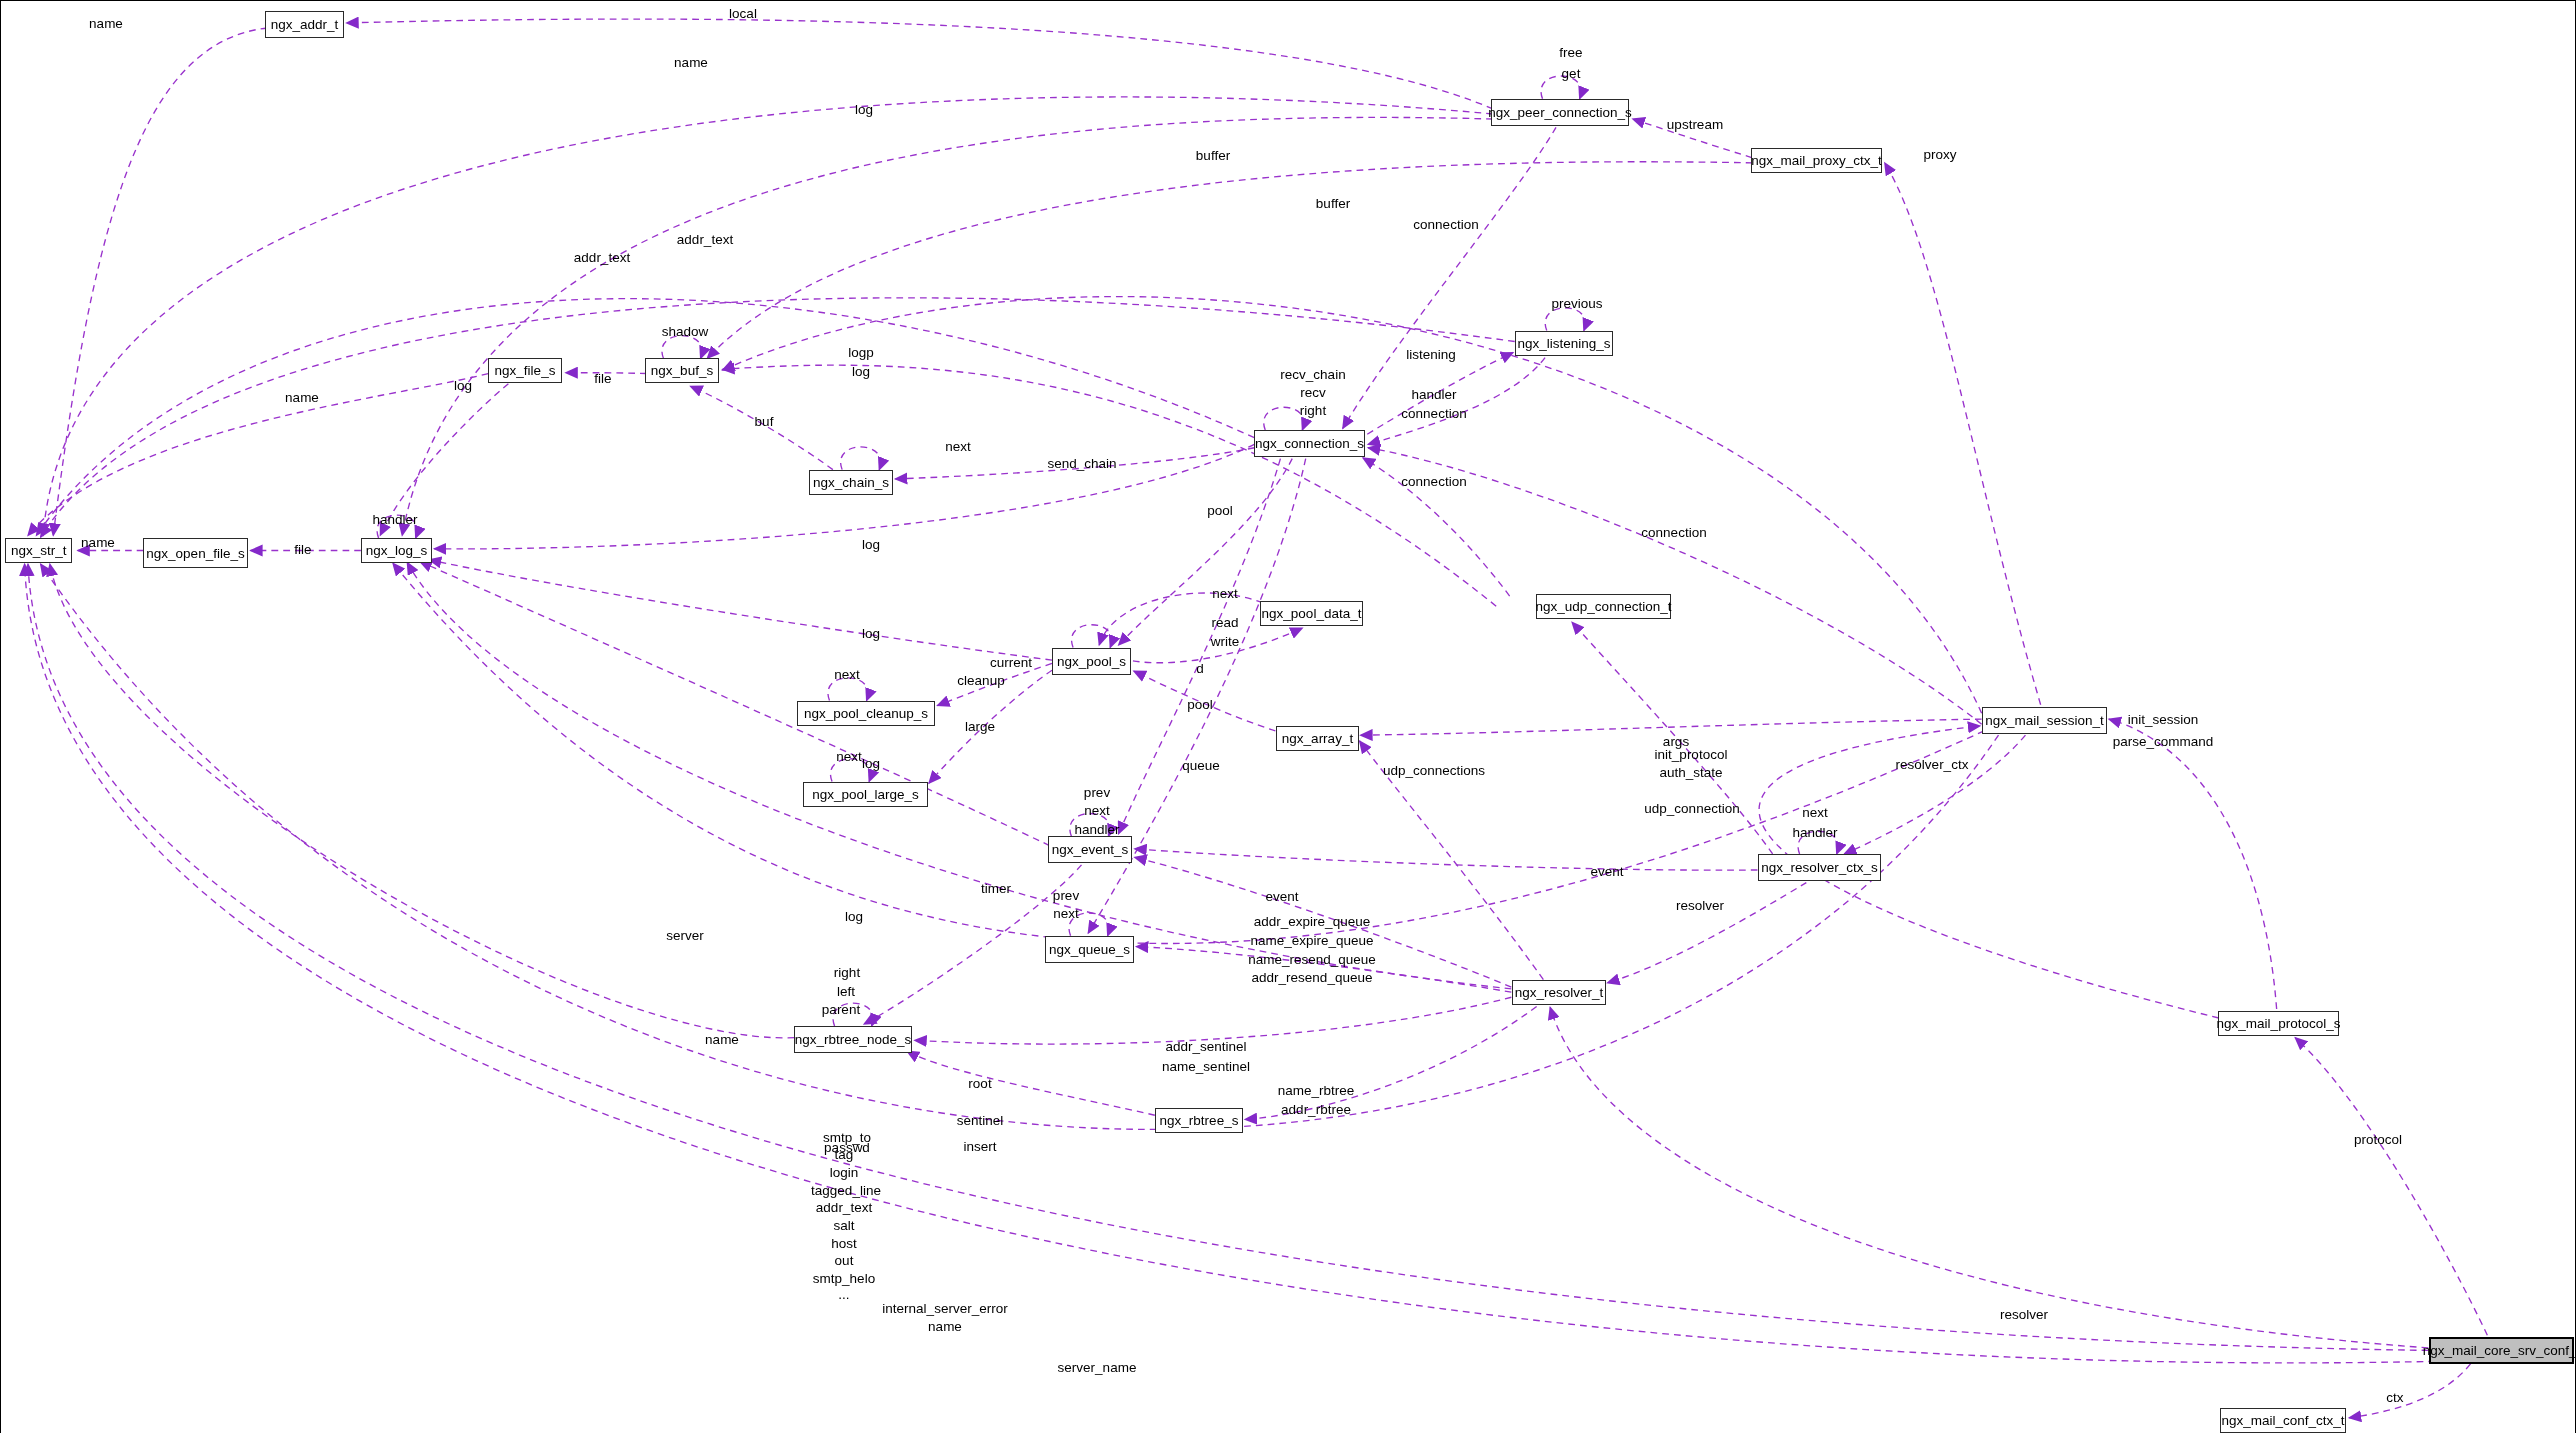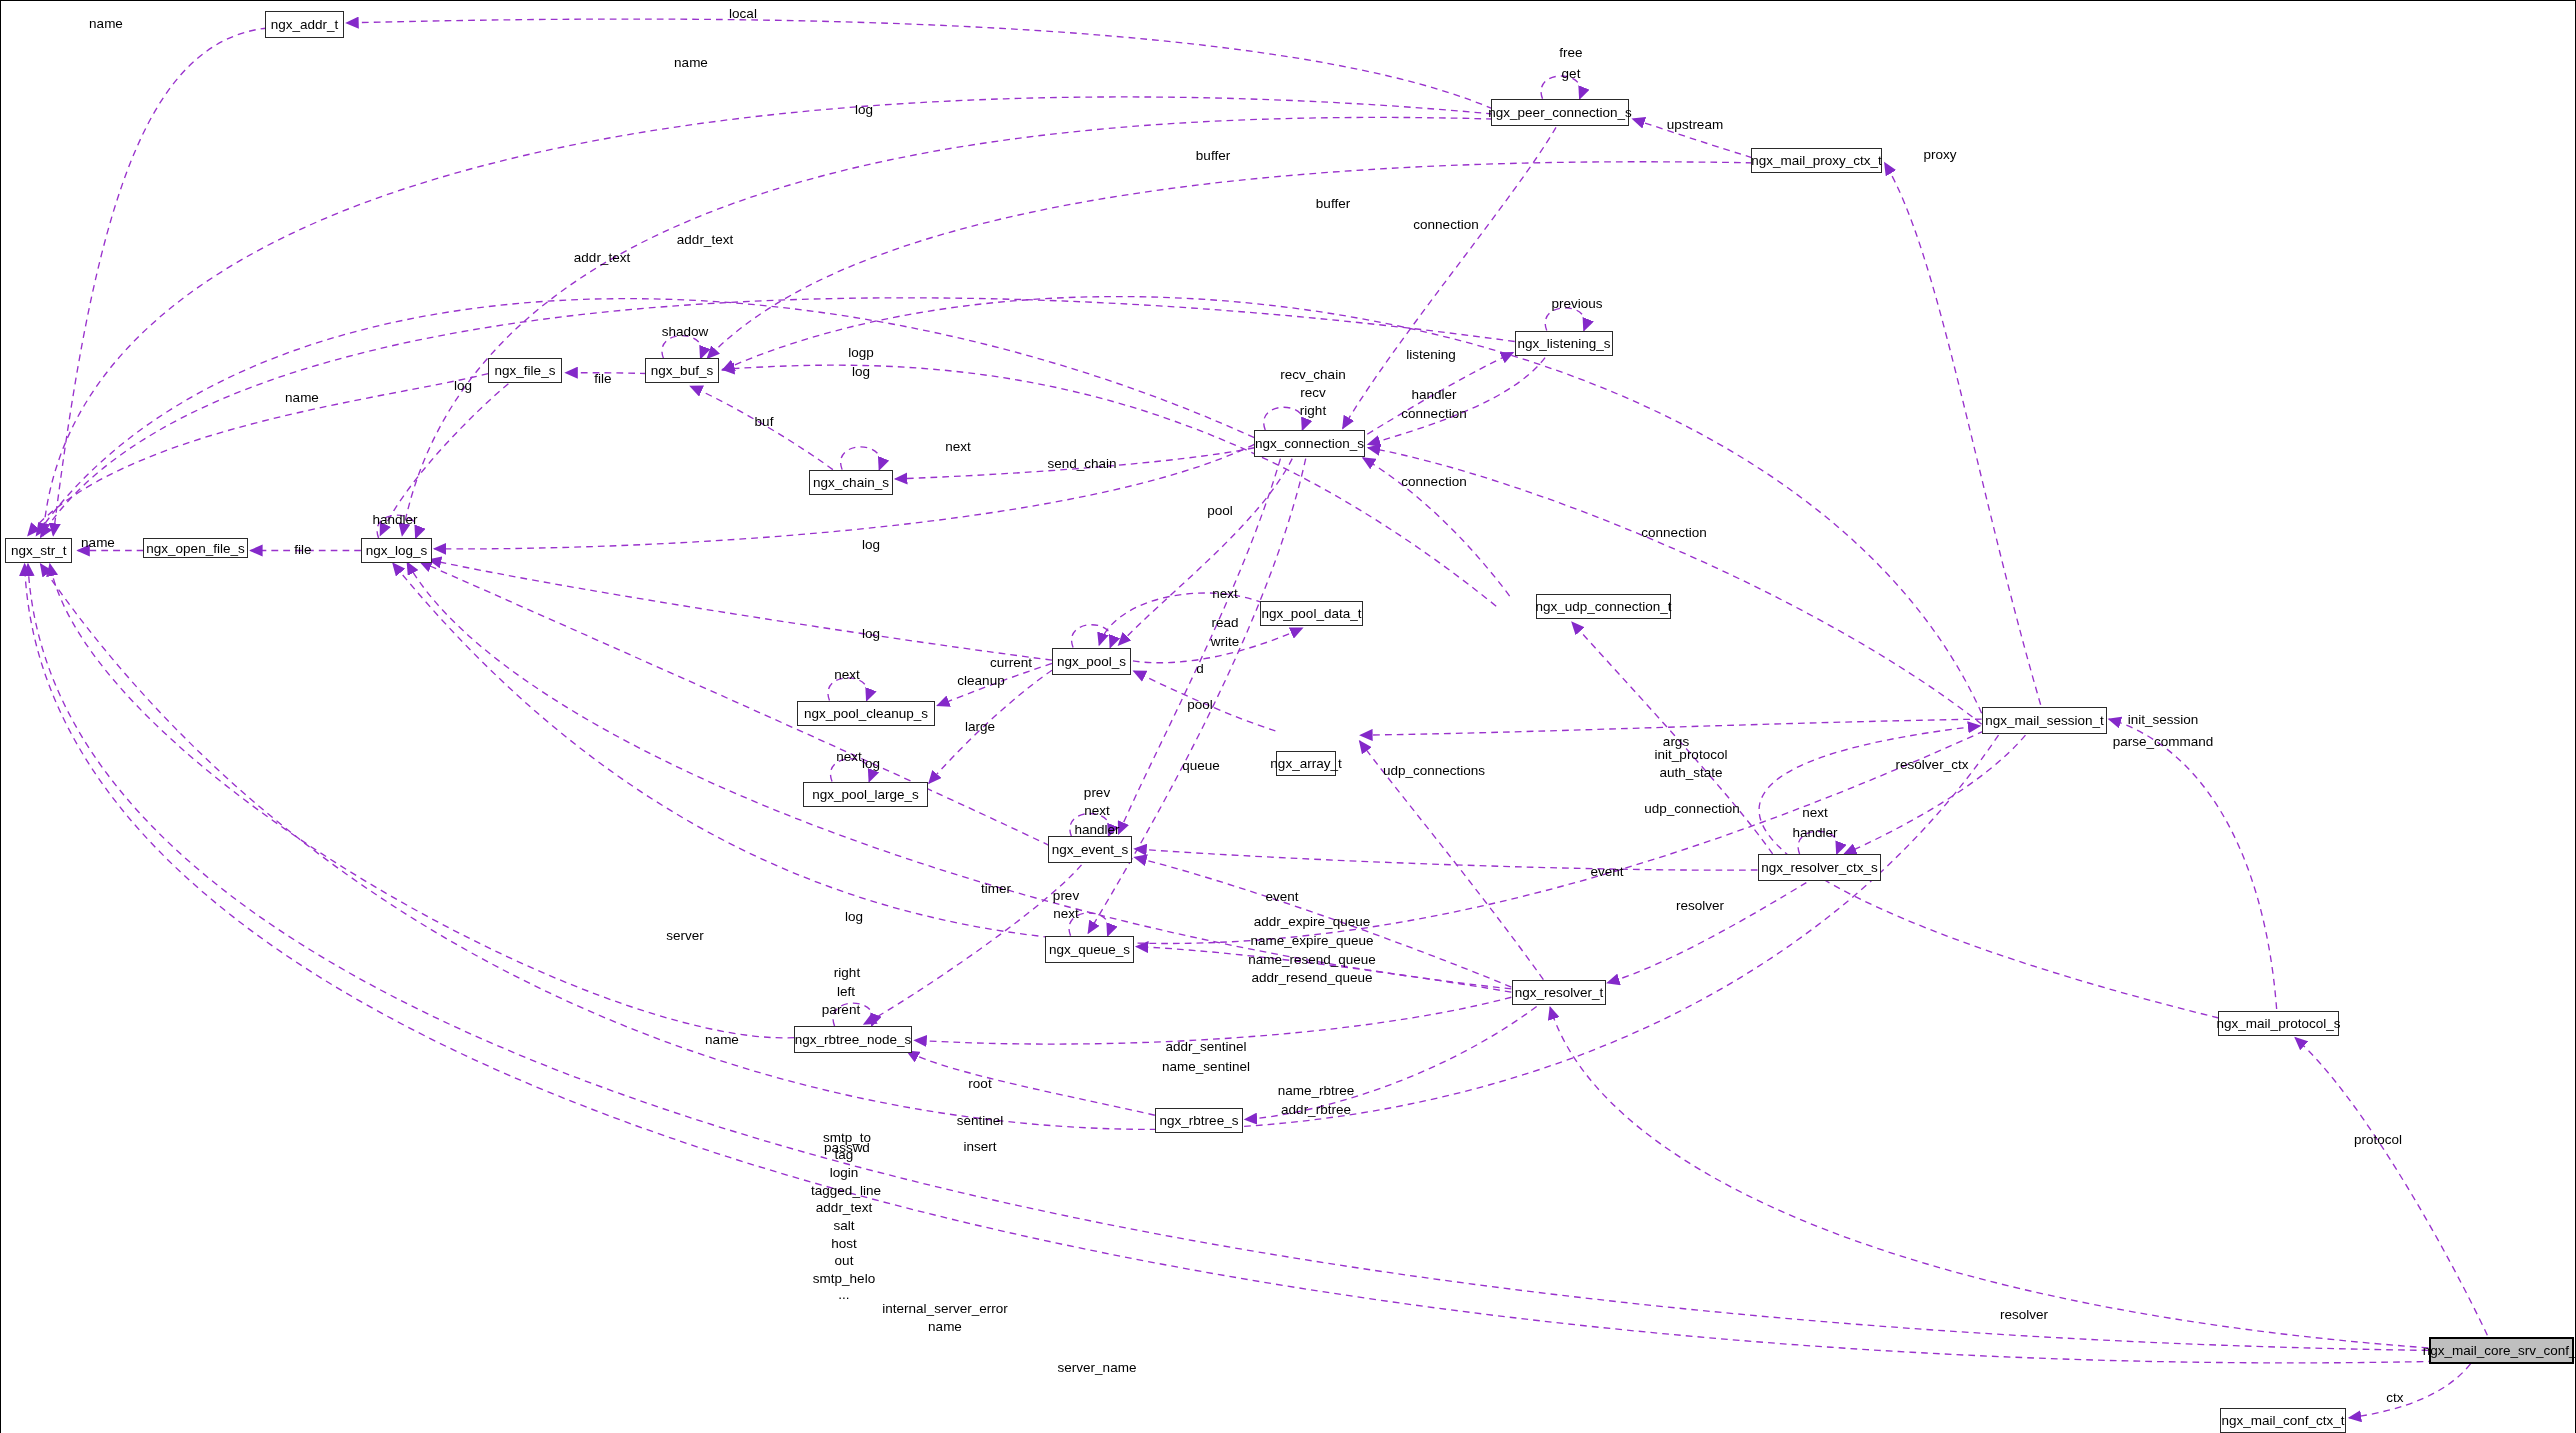--- a/index.html
+++ b/index.html
@@ -96,28 +96,28 @@
     </svg>
     <div class="node" style="left: 264px; top: 10px; width: 79px; height: 27px;">ngx_addr_t</div>
     <div class="node" style="left: 1490px; top: 98px; width: 138px; height: 27px;">ngx_peer_connection_s</div>
     <div class="node" style="left: 1750px; top: 147px; width: 131px; height: 25px;">ngx_mail_proxy_ctx_t</div>
     <div class="node" style="left: 1514px; top: 330px; width: 98px; height: 25px;">ngx_listening_s</div>
     <div class="node" style="left: 1253px; top: 429px; width: 111px; height: 27px;">ngx_connection_s</div>
     <div class="node" style="left: 487px; top: 357px; width: 74px; height: 25px;">ngx_file_s</div>
     <div class="node" style="left: 644px; top: 357px; width: 74px; height: 25px;">ngx_buf_s</div>
     <div class="node" style="left: 808px; top: 469px; width: 84px; height: 25px;">ngx_chain_s</div>
     <div class="node" style="left: 4.2px; top: 537px; width: 67px; height: 25px;">ngx_str_t</div>
-    <div class="node" style="left: 142px; top: 537px; width: 105px; height: 20px;">ngx_open_file_s</div>
+    <div class="node" style="left: 142px; top: 537px; width: 105px; height: 30px;">ngx_open_file_s</div>
     <div class="node" style="left: 360px; top: 537px; width: 71px; height: 25px;">ngx_log_s</div>
     <div class="node" style="left: 1259px; top: 600px; width: 103px; height: 25px;">ngx_pool_data_t</div>
     <div class="node" style="left: 1495px; top: 593px; width: 135px; height: 25px; margin-left: 40px;">ngx_udp_connection_t</div>
     <div class="node" style="left: 1051px; top: 647px; width: 79px; height: 27px;">ngx_pool_s</div>
     <div class="node" style="left: 796px; top: 700px; width: 138px; height: 25px;">ngx_pool_cleanup_s</div>
     <div class="node" style="left: 802px; top: 781px; width: 125px; height: 25px;">ngx_pool_large_s</div>
-    <div class="node" style="left: 1275px; top: 725px; width: 60px; height: 25px; margin-top: 25px;">ngx_array_t</div>
+    <div class="node" style="left: 1275px; top: 725px; width: 83px; height: 25px;">ngx_array_t</div>
     <div class="node" style="left: 1981px; top: 706px; width: 125px; height: 27px;">ngx_mail_session_t</div>
     <div class="node" style="left: 1047px; top: 835px; width: 84px; height: 27px;">ngx_event_s</div>
     <div class="node" style="left: 1757px; top: 853px; width: 123px; height: 27px;">ngx_resolver_ctx_s</div>
     <div class="node" style="left: 1044px; top: 935px; width: 89px; height: 27px;">ngx_queue_s</div>
     <div class="node" style="left: 1511px; top: 979px; width: 94px; height: 25px;">ngx_resolver_t</div>
     <div class="node" style="left: 793px; top: 1025px; width: 118px; height: 27px;">ngx_rbtree_node_s</div>
     <div class="node" style="left: 1154px; top: 1107px; width: 88px; height: 25px;">ngx_rbtree_s</div>
     <div class="node" style="left: 2217px; top: 1010px; width: 121px; height: 25px;">ngx_mail_protocol_s</div>
     <div class="node main" style="left: 2428px; top: 1336px; width: 145px; height: 27px;">ngx_mail_core_srv_conf_t</div>
     <div class="node" style="left: 2219px; top: 1407px; width: 126px; height: 25px;">ngx_mail_conf_ctx_t</div>

